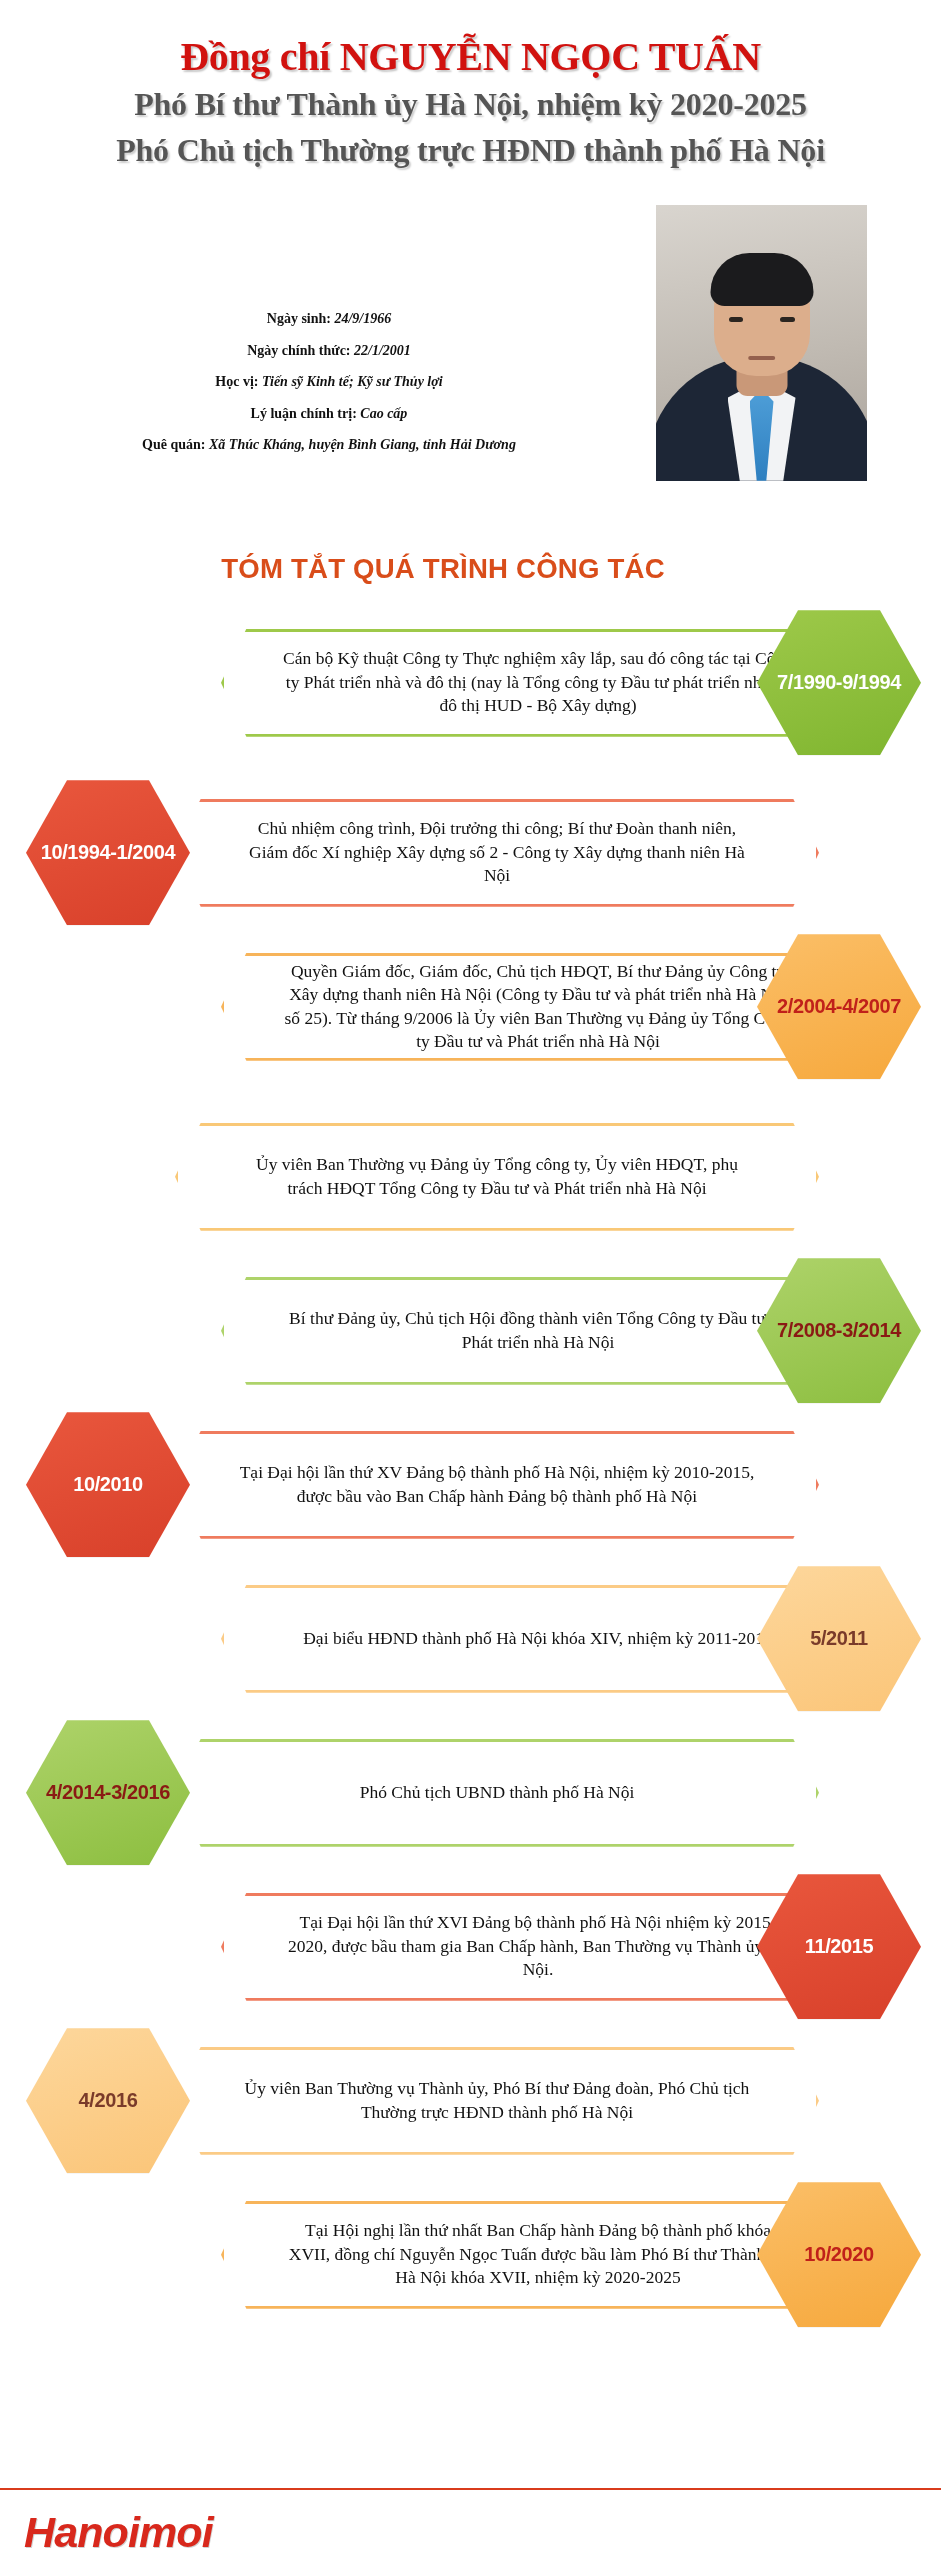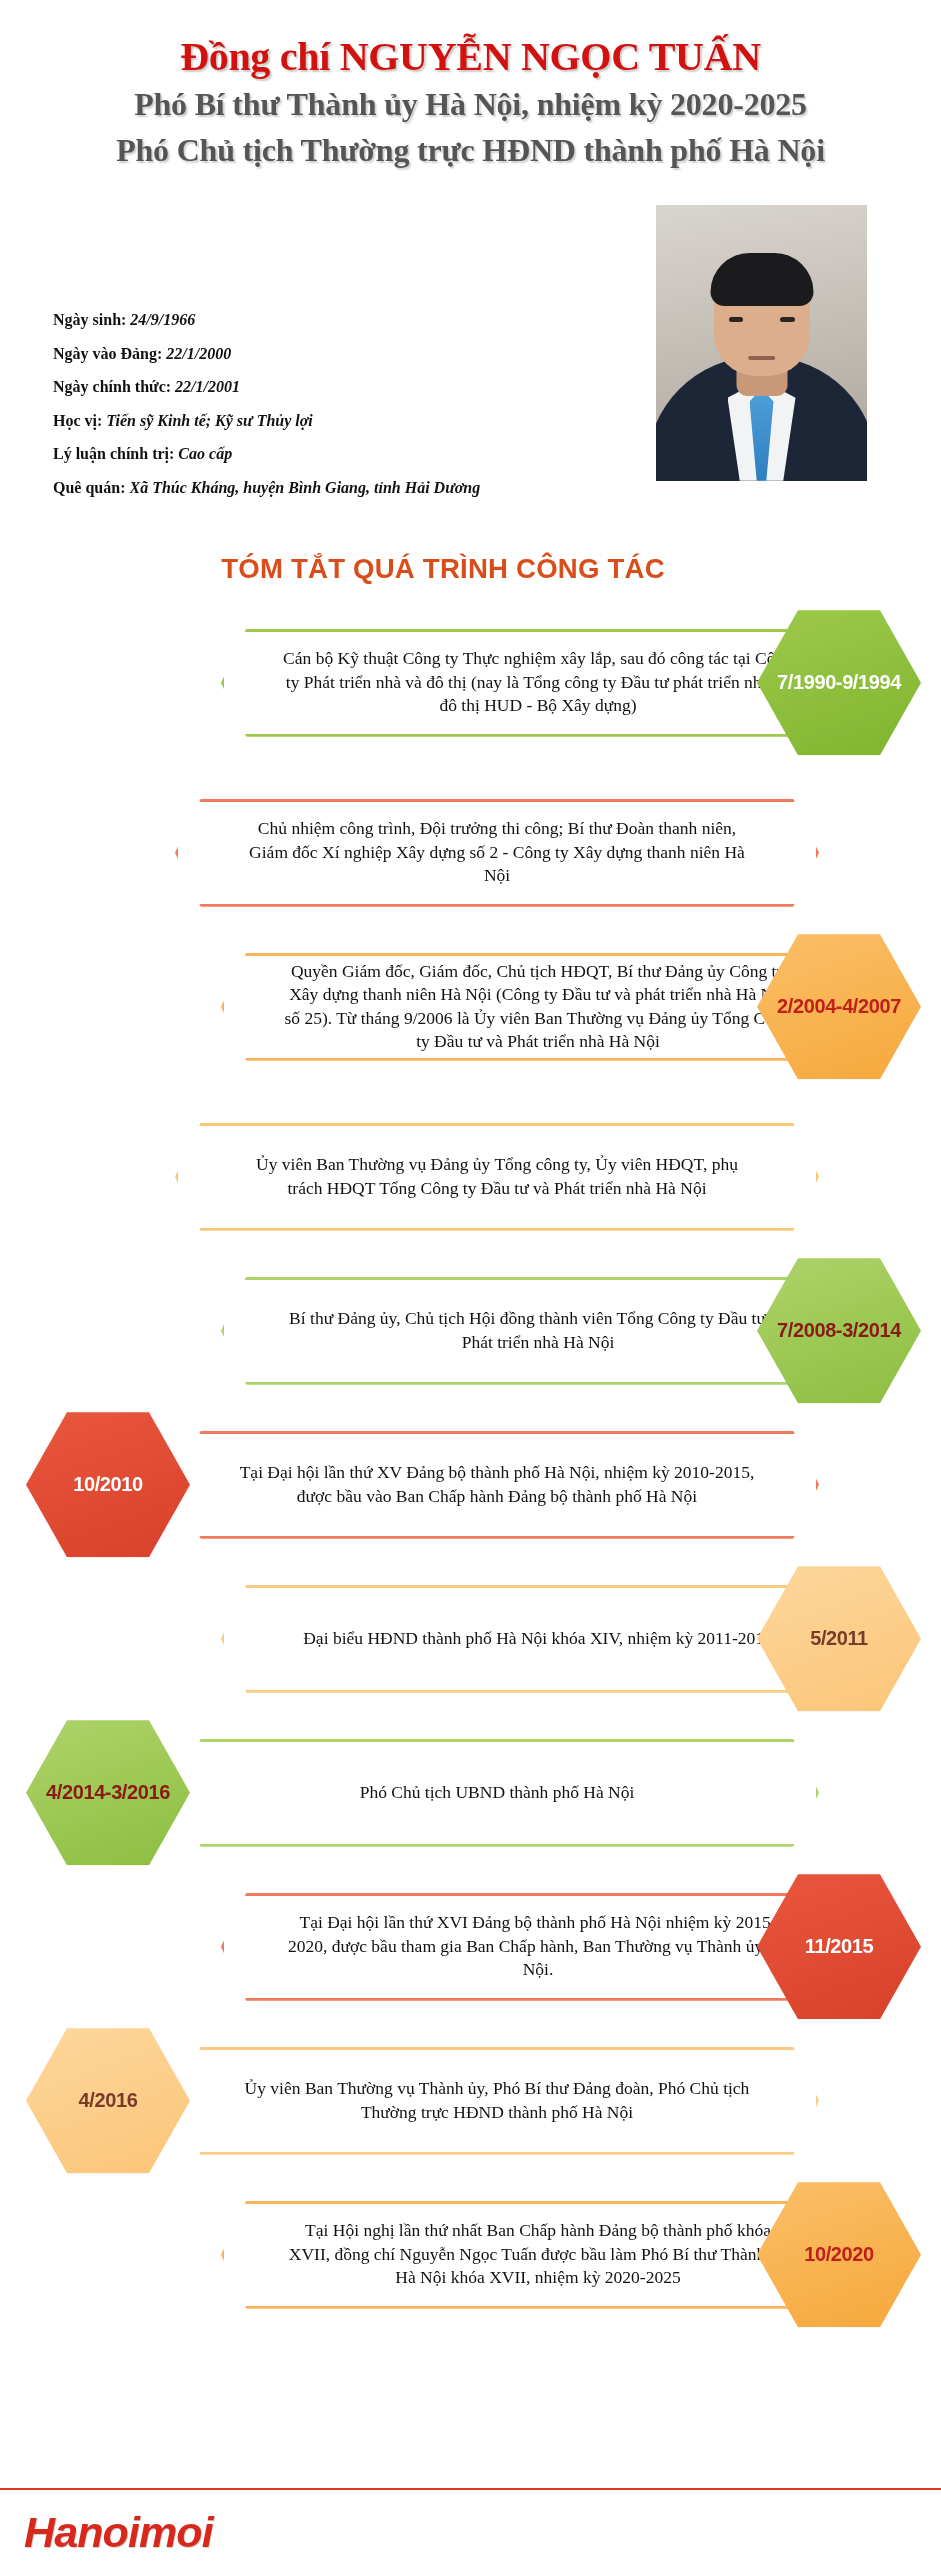--- a/index.html
+++ b/index.html
@@ -46,25 +46,26 @@
     height: 359px;
     margin-top: 16.5px;
   }
   .bio-list {
     position: absolute;
     left: 53px;
     top: 124px;
     width: 552px;
   }
   .bio-row {
-    font-size: 16px;
+    font-size: 14px;
     line-height: 1.0;
     margin-bottom: 17.5px;
     color: #111111;
     white-space: nowrap;
+    text-align: center;
   }
   .bio-label { font-weight: bold; }
   .bio-value { font-style: italic; font-weight: bold; }
 
   .photo-frame {
     position: absolute;
     right: 74px;
     top: 16.5px;
     width: 211px;
     height: 276px;
@@ -280,21 +281,20 @@
     <div class="ph-neck"></div>
     <div class="ph-head"></div>
     <div class="ph-hair"></div>
     <div class="ph-eye l"></div>
     <div class="ph-eye r"></div>
     <div class="ph-mouth"></div>
   </div>
 
   <div class="bio-list" id="bio-list">
       <div class="bio-row"><span class="bio-label">Ngày sinh:</span> <span class="bio-value">24/9/1966</span></div>
-      <div class="bio-row"><span class="bio-label">Ngày vào Đảng:</span> <span class="bio-value">22/1/2000</span></div>
       <div class="bio-row"><span class="bio-label">Ngày chính thức:</span> <span class="bio-value">22/1/2001</span></div>
       <div class="bio-row"><span class="bio-label">Học vị:</span> <span class="bio-value">Tiến sỹ Kinh tế; Kỹ sư Thủy lợi</span></div>
       <div class="bio-row"><span class="bio-label">Lý luận chính trị:</span> <span class="bio-value">Cao cấp</span></div>
       <div class="bio-row"><span class="bio-label">Quê quán:</span> <span class="bio-value">Xã Thúc Kháng, huyện Bình Giang, tỉnh Hải Dương</span></div>
     </div>
 </div>
 
 <div class="section-heading">TÓM TẮT QUÁ TRÌNH CÔNG TÁC</div>
 
 <div class="timeline" id="timeline">
@@ -303,20 +303,23 @@
         <div class="ribbon-text">Cán bộ Kỹ thuật Công ty Thực nghiệm xây lắp, sau đó công tác tại Công ty Phát triển nhà và đô thị (nay là Tổng công ty Đầu tư phát triển nhà và đô thị HUD - Bộ Xây dựng)</div>
       </div>
       <div class="hexdate at-right">
         <span>7/1990-9/1994</span>
       </div>
     </div>
     <div class="tl-item c-red">
       <div class="ribbon left-date">
         <div class="ribbon-text">Chủ nhiệm công trình, Đội trưởng thi công; Bí thư Đoàn thanh niên, Giám đốc Xí nghiệp Xây dựng số 2 - Công ty Xây dựng thanh niên Hà Nội</div>
       </div>
+      <div class="hexdate at-left">
+        <span>10/1994-1/2004</span>
+      </div>
     </div>
     <div class="tl-item c-orange tall">
       <div class="ribbon right-date">
         <div class="ribbon-text">Quyền Giám đốc, Giám đốc, Chủ tịch HĐQT, Bí thư Đảng ủy Công ty Xây dựng thanh niên Hà Nội (Công ty Đầu tư và phát triển nhà Hà Nội số 25). Từ tháng 9/2006 là Ủy viên Ban Thường vụ Đảng ủy Tổng Công ty Đầu tư và Phát triển nhà Hà Nội</div>
       </div>
       <div class="hexdate at-right">
         <span>2/2004-4/2007</span>
       </div>
     </div>
     <div class="tl-item c-yellow">

